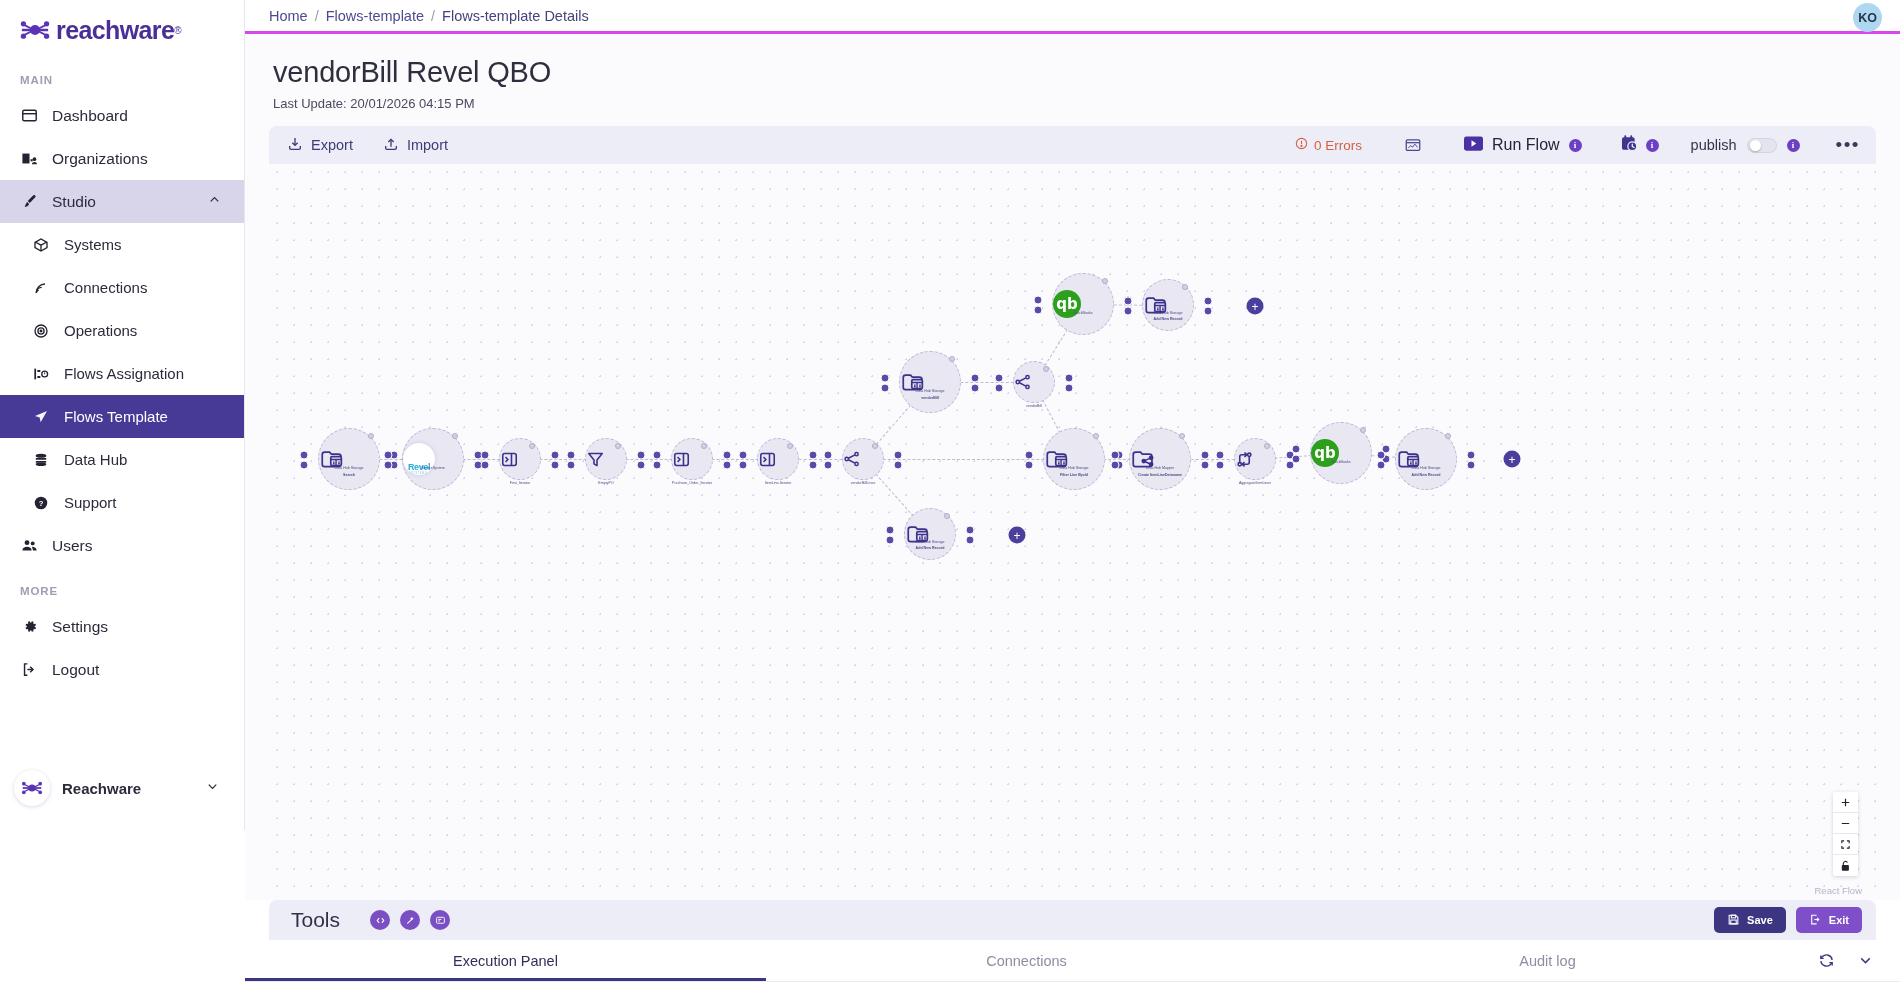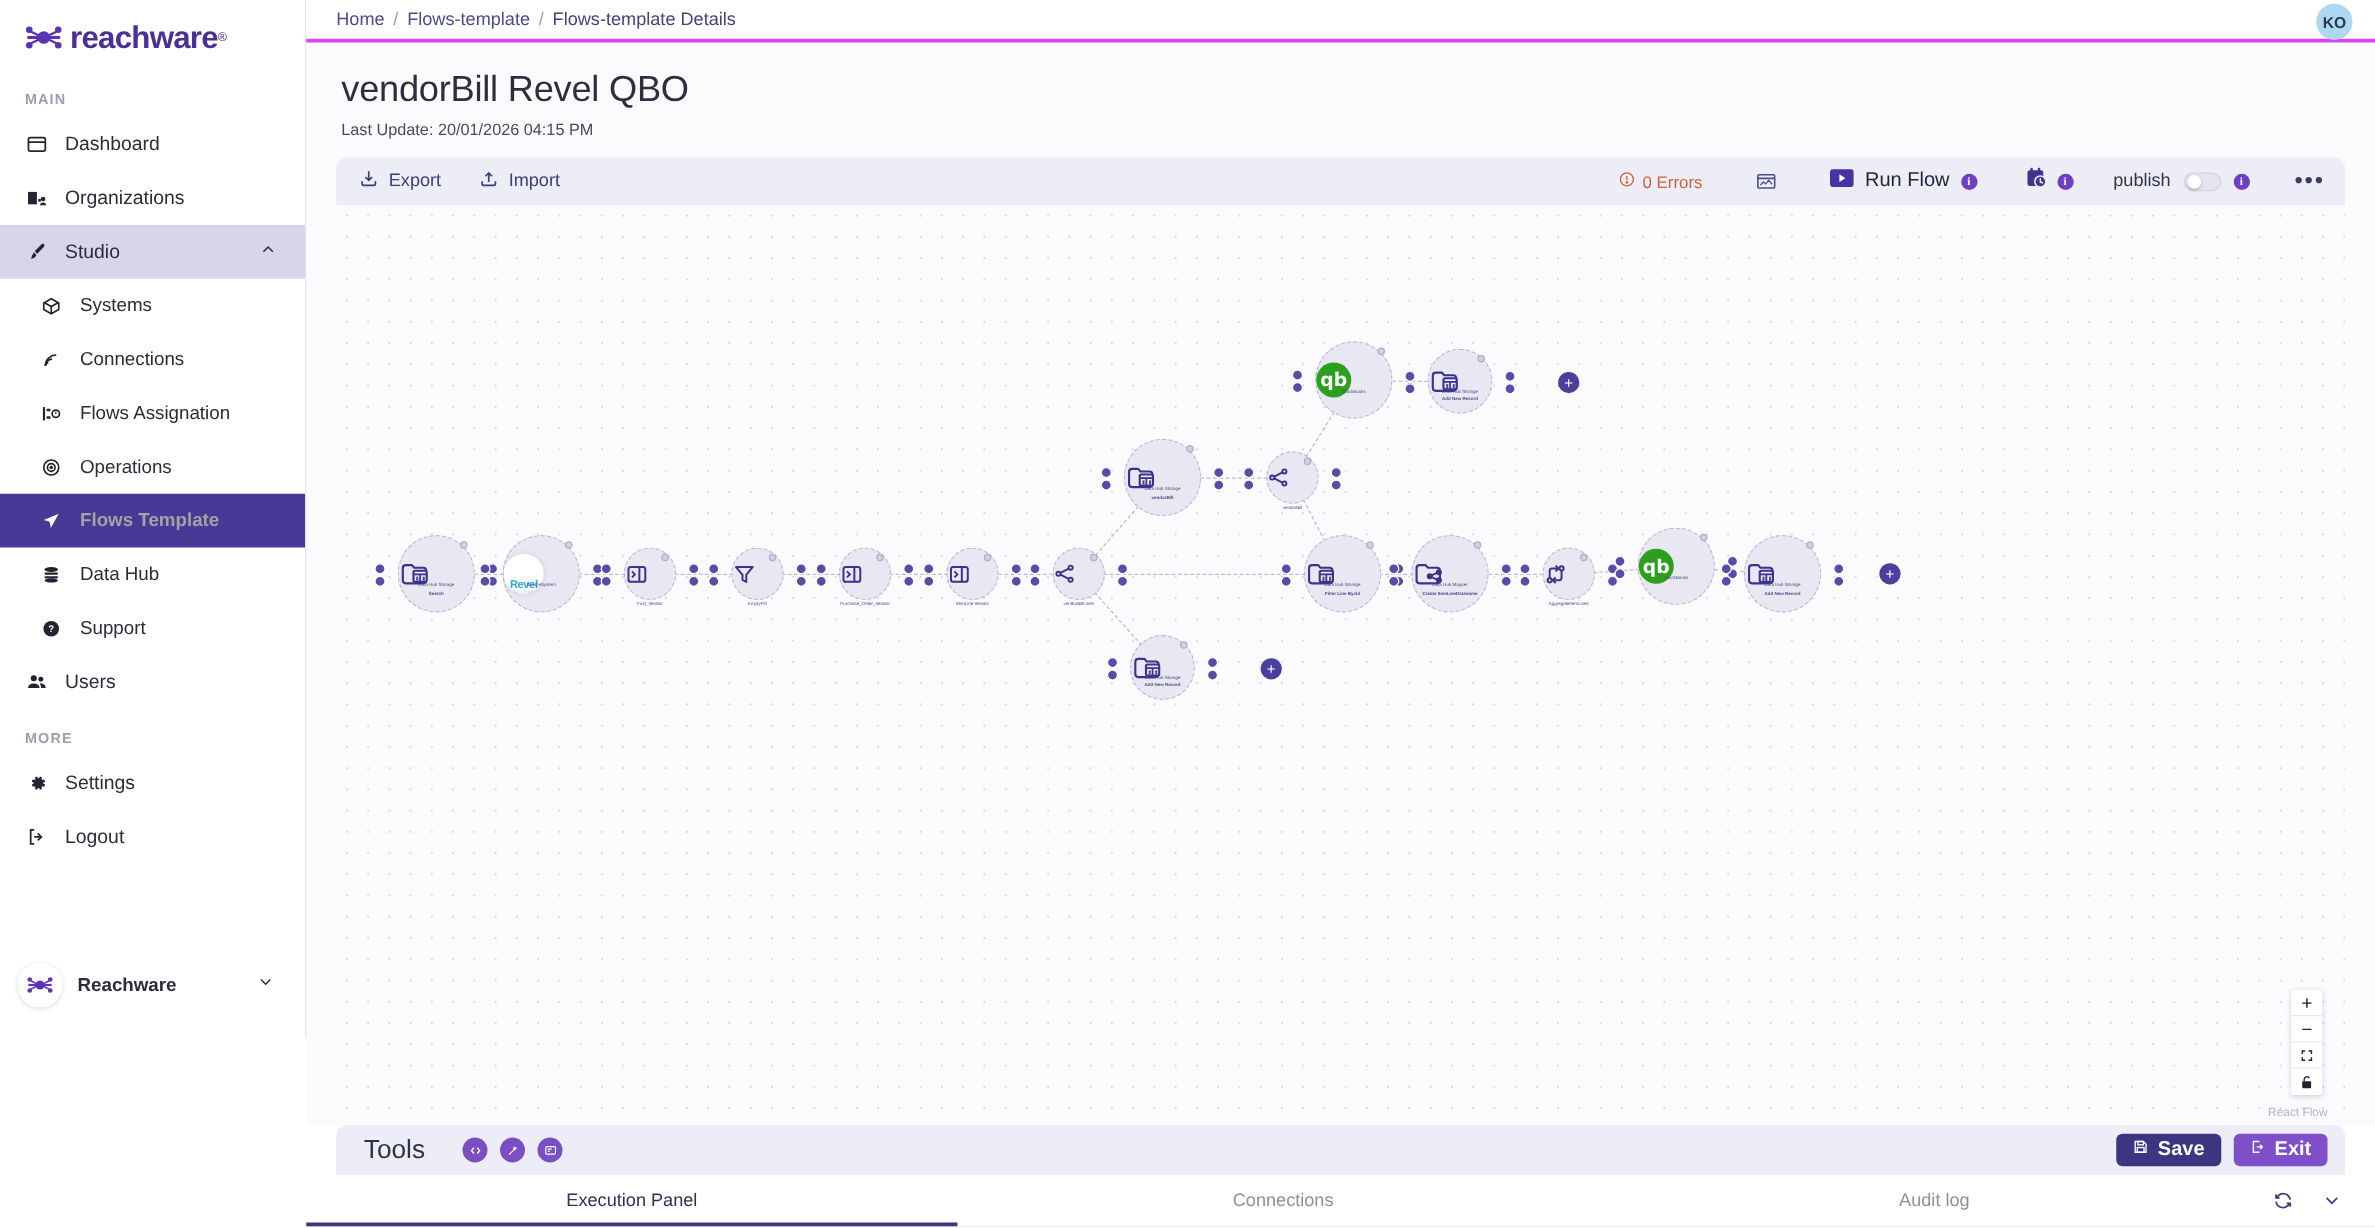--- a/index.html
+++ b/index.html
@@ -27,21 +27,21 @@
     letter-spacing: 0.9px; padding: 18px 0 8px 20px;
   }
   .nav-item {
     display: flex; align-items: center; gap: 14px;
     height: 43px; padding-left: 20px; cursor: pointer;
     font-size: 15.5px; color: #2b2b3c;
   }
   .nav-item .ico { width: 18px; height:18px; display:flex; align-items:center; justify-content:center; flex:0 0 18px;}
   .nav-item.sub { padding-left: 32px; font-size: 15px; }
   .nav-item.group-open { background: #d8d5ea; font-weight: 500; }
-  .nav-item.active { background: #463a96; color:#a3a3a3; font-weight:700; }
+  .nav-item.active { background: #463a96; color:#ffffff; font-weight:400; }
   .nav-item.active .ico svg { stroke:#fff; fill:none; }
   .nav-item.active .ico svg.filled { fill:#fff; stroke:none; }
   .chev { margin-left:auto; margin-right: 22px; }
 
   .side-bottom { margin-top:auto; padding: 0 0 18px 0; }
   .workspace {
     display:flex; align-items:center; gap:12px; padding: 10px 16px 6px 14px; cursor:pointer;
   }
   .ws-logo {
     width: 36px; height:36px; border-radius:50%; background:#fff;
@@ -177,21 +177,21 @@
     display:flex; align-items:center; padding: 0 14px 0 22px;
   }
   .tools-label { font-size:21px; color:#31314a; margin-right:30px; }
   .tool-ic {
     width:20px;height:20px;border-radius:50%;background:#7a4fc4;
     display:flex;align-items:center;justify-content:center;margin-right:10px;cursor:pointer;
   }
   .tools-right { margin-left:auto; display:flex; gap:10px; align-items:center;}
   .btn {
     display:flex;align-items:center;gap:7px;height:26px;padding:0 13px;border-radius:5px;
-    font-size:16px;font-weight:700;color:#fff;cursor:pointer;justify-content:flex-end;
+    font-size:11px;font-weight:700;color:#fff;cursor:pointer;justify-content:flex-end;
   }
   .btn.save { background:#3c3582; }
   .btn.exit { background:#7e4fc9; }
 
   .tabs { display:flex; height:42px; background:#fff; border-bottom:1px solid #e9e9f1;justify-content:space-between; }
   .tab {
     flex:1; display:flex;align-items:center;justify-content:center;
     font-size:14.5px; color:#8d8da4; cursor:pointer; position:relative;
   }
   .tab.active { color:#2f2f57; font-weight:500; }
@@ -278,40 +278,40 @@
           <path d="M5 19a13 13 0 0 1 13-13"></path>
             <path d="M5 19a8 8 0 0 1 8-8"></path>
             <path d="M5 19a3.5 3.5 0 0 1 3.5-3.5"></path>
         </svg>
       </span>
       <span>Connections</span>
     </div>
 
     <div class="nav-item sub">
       <span class="ico">
+        <svg width="16" height="16" viewBox="0 0 24 24" fill="none" stroke="#232331" stroke-width="2">
+          <circle cx="12" cy="12" r="9"></circle>
+            <circle cx="12" cy="12" r="4.6"></circle>
+            <circle cx="12" cy="12" r="1.2" fill="#232331"></circle>
+        </svg>
+      </span>
+      <span>Operations</span>
+    </div>
+
+    <div class="nav-item sub">
+      <span class="ico">
         <svg width="16" height="16" viewBox="0 0 24 24" fill="#232331">
           <rect x="2" y="4" width="2.6" height="16"></rect>
             <rect x="6.5" y="6" width="4.5" height="3"></rect>
           <rect x="6.5" y="15" width="4.5" height="3"></rect>
             <circle cx="17.5" cy="12" r="4.4" fill="none" stroke="#232331" stroke-width="2"></circle>
           <rect x="16.8" y="9.5" width="1.4" height="3"></rect>
         </svg>
       </span>
       <span>Flows Assignation</span>
-    </div>
-
-    <div class="nav-item sub">
-      <span class="ico">
-        <svg width="16" height="16" viewBox="0 0 24 24" fill="none" stroke="#232331" stroke-width="2">
-          <circle cx="12" cy="12" r="9"></circle>
-            <circle cx="12" cy="12" r="4.6"></circle>
-            <circle cx="12" cy="12" r="1.2" fill="#232331"></circle>
-        </svg>
-      </span>
-      <span>Operations</span>
     </div>
 
     <div class="nav-item sub active">
       <span class="ico">
         <svg class="filled" width="16" height="16" viewBox="0 0 24 24" fill="#fff">
           <path d="M21 3L3 10.5l7 2.2 1.5 7.3L21 3z" opacity=".95"></path>
         </svg>
       </span>
       <span>Flows Template</span>
     </div>

